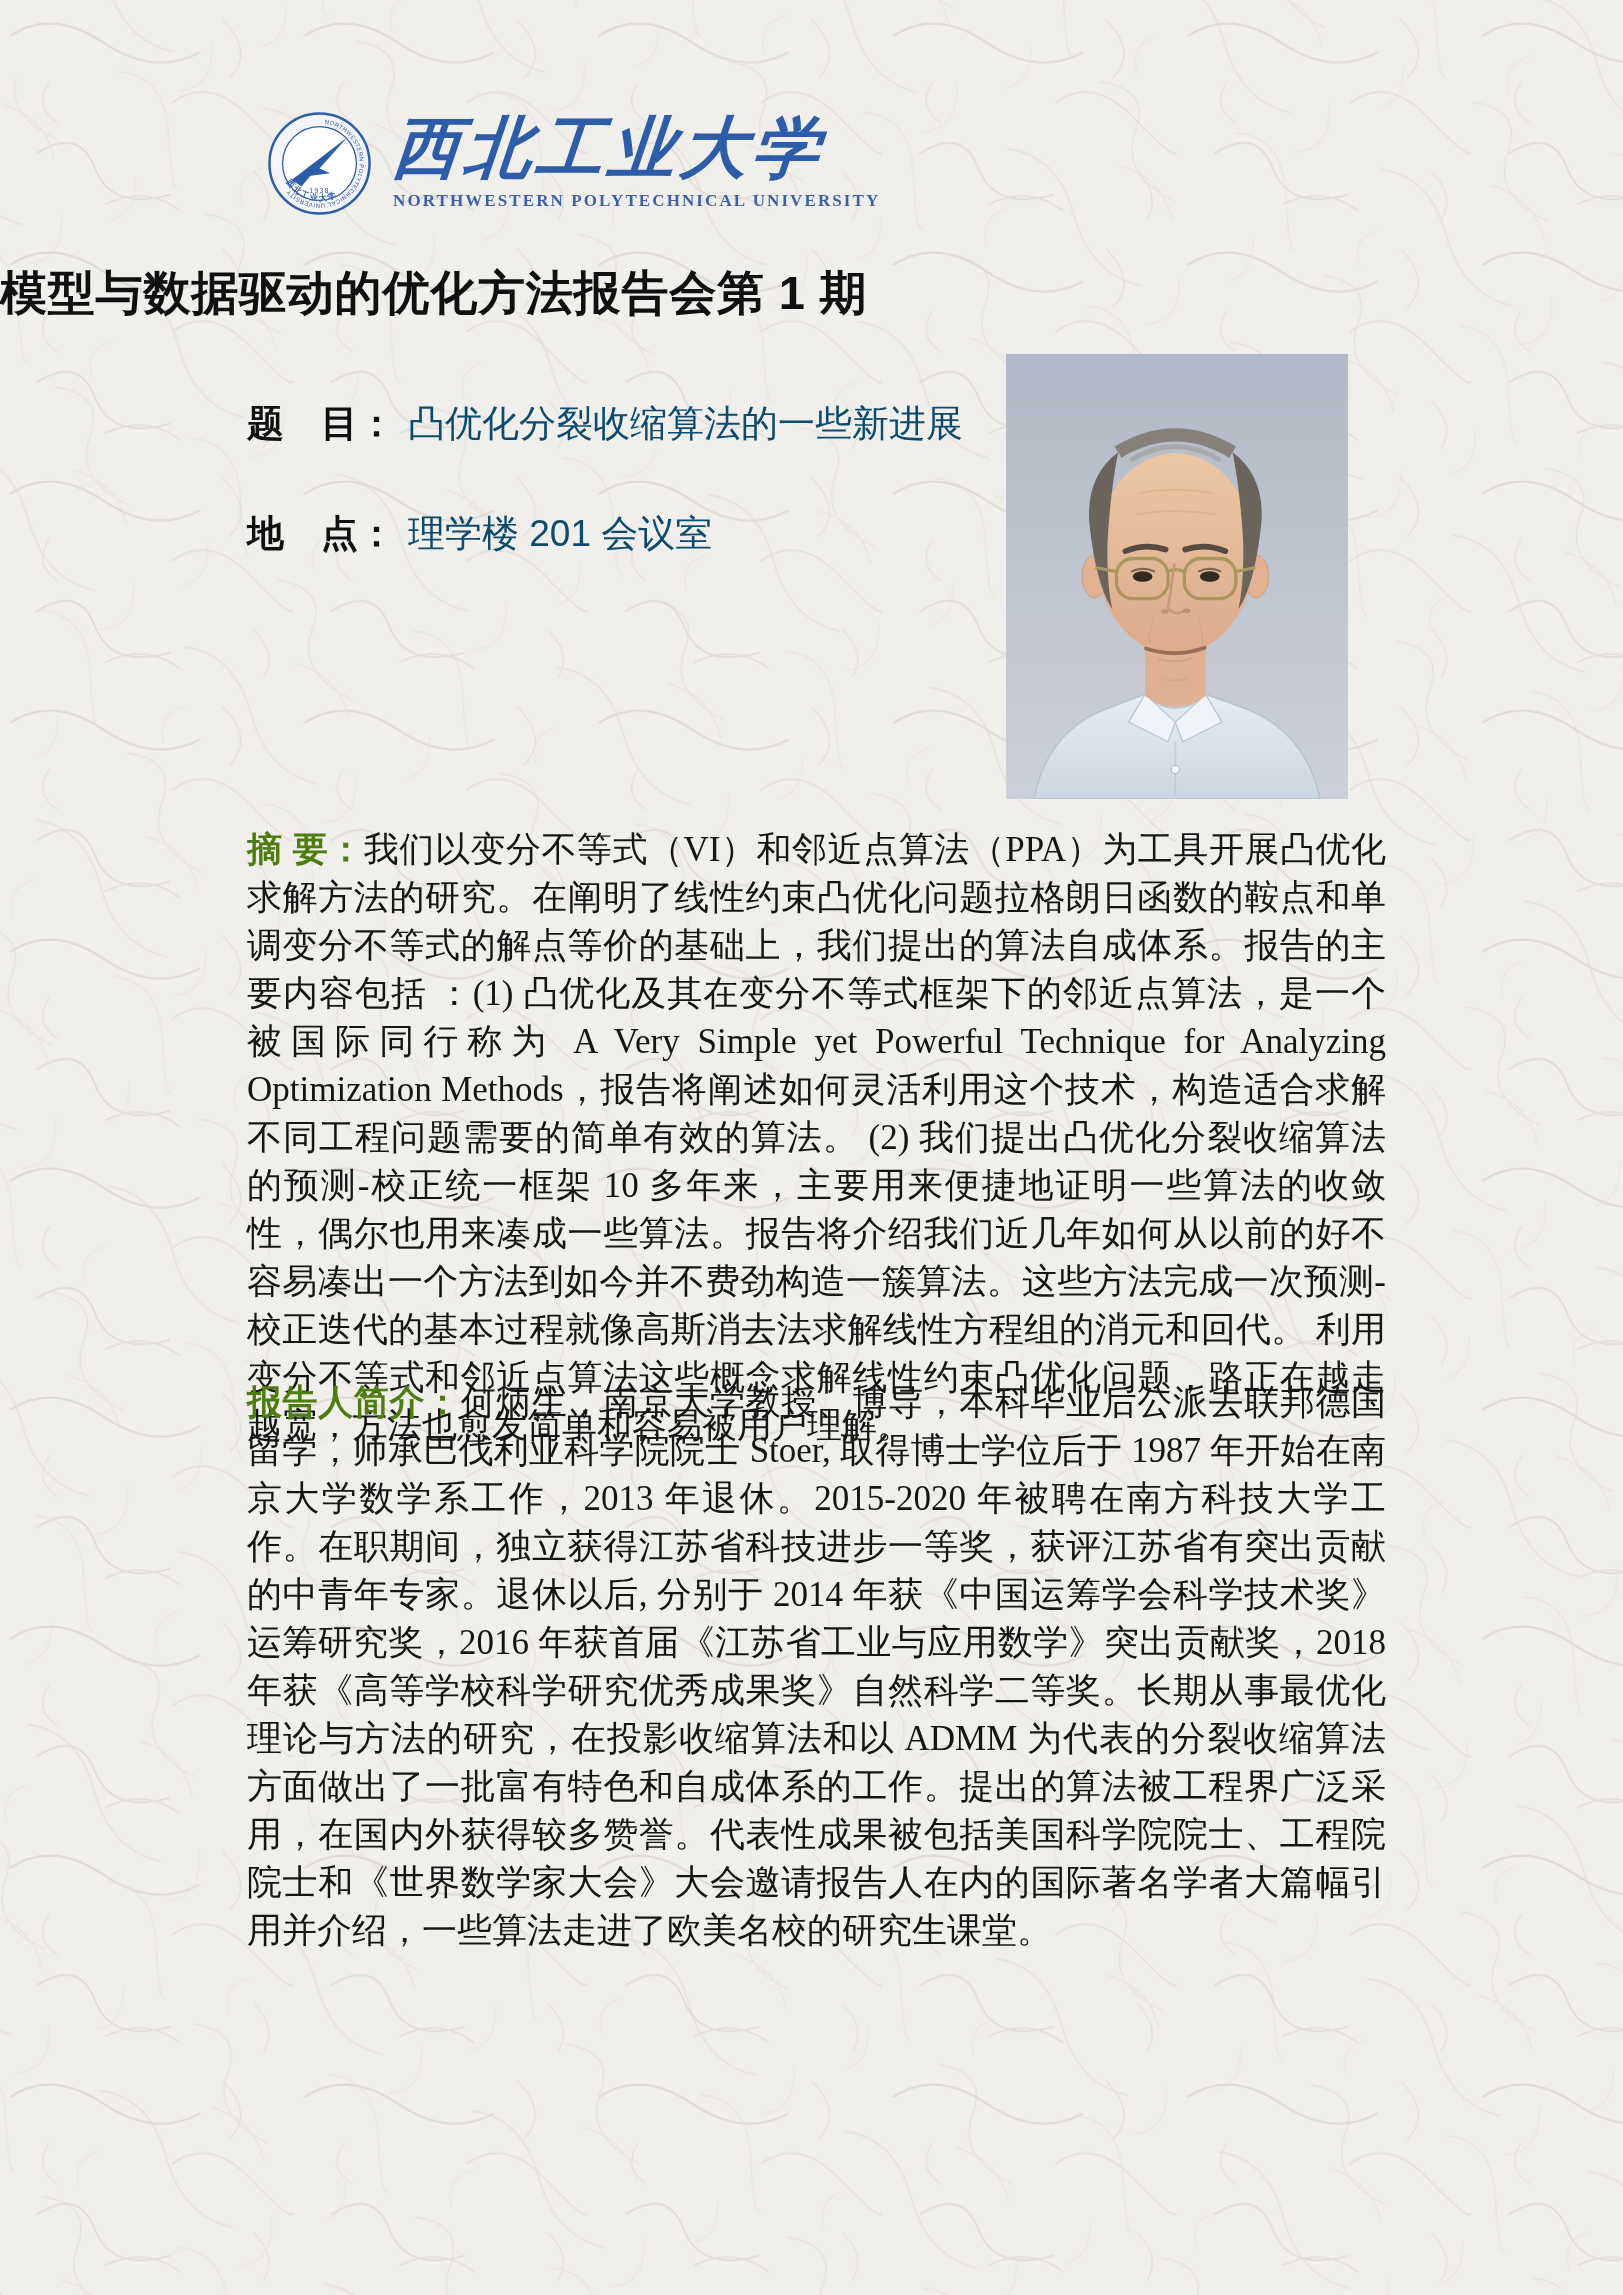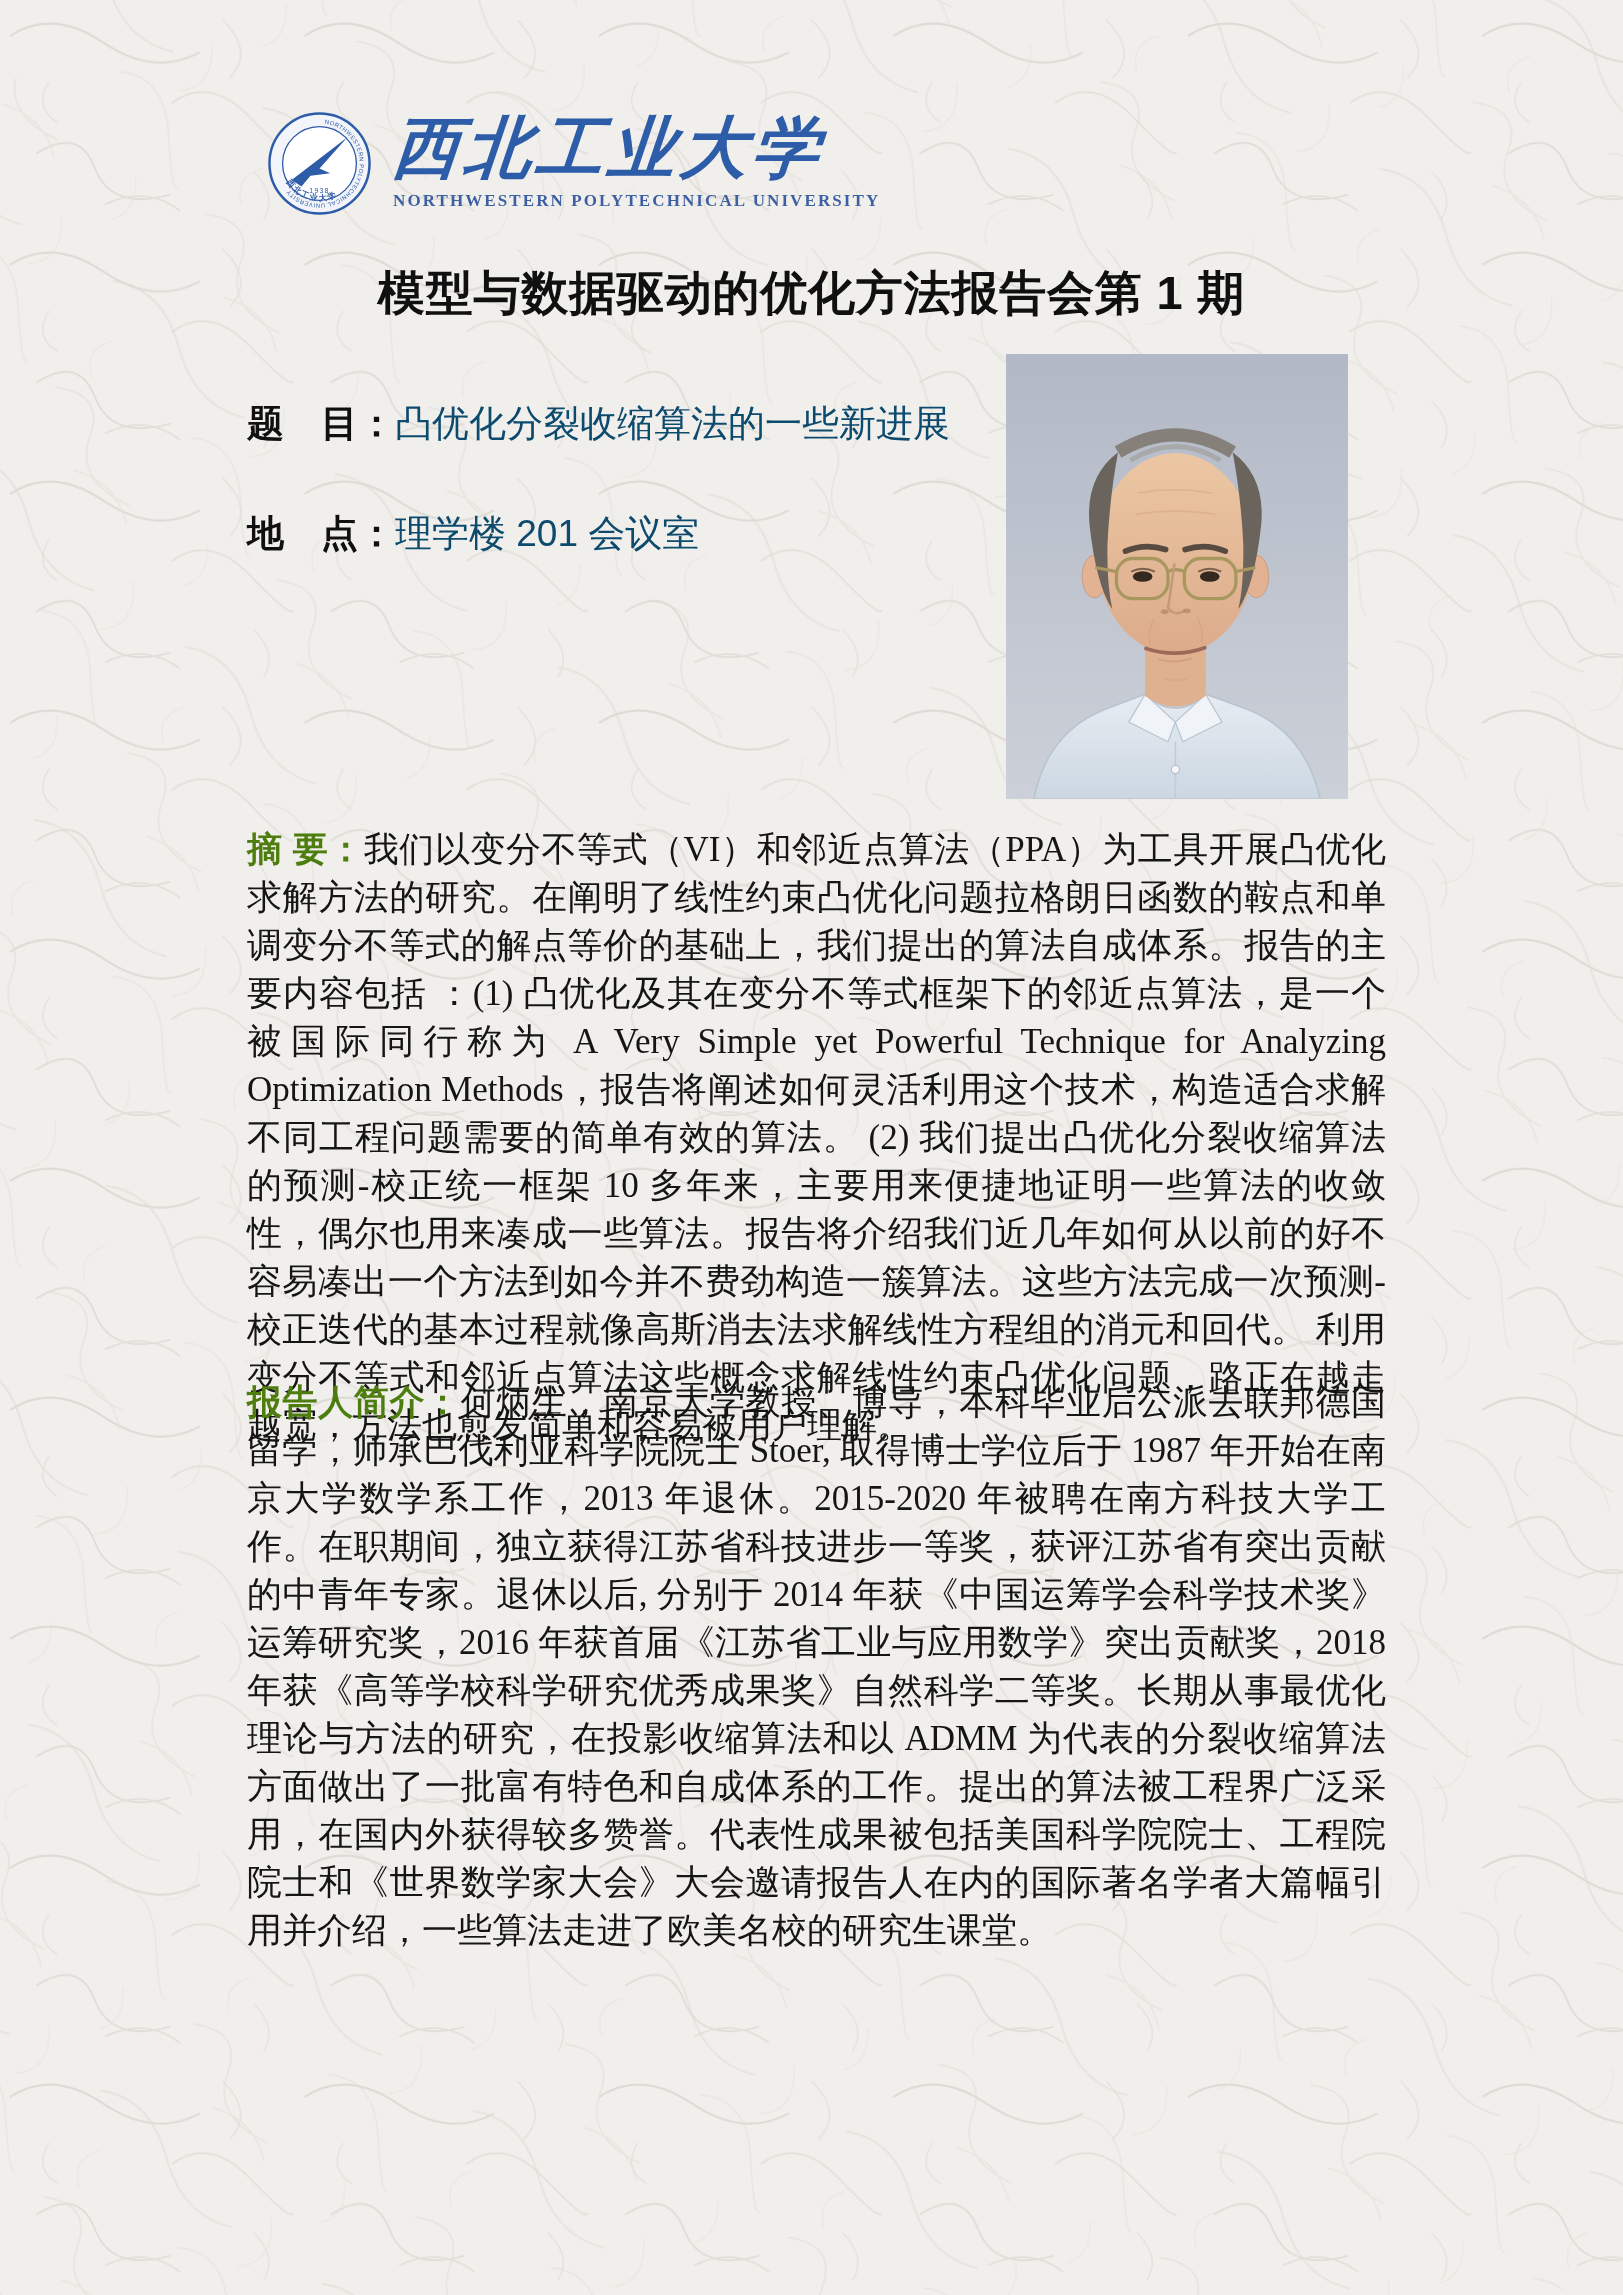--- a/index.html
+++ b/index.html
@@ -9,28 +9,28 @@
 
   .logo{position:absolute;left:267px;top:111px;display:flex;gap:21px;align-items:flex-start;}
   .emblem-svg{width:105px;height:105px;display:block;}
   .logo-texts{padding-top:0;}
   .calligraphy{font-family:"DejaVu Serif","Liberation Serif",serif;font-weight:bold;font-style:italic;
                font-size:67px;line-height:1.1;color:#2d5ca8;letter-spacing:4.9px;transform:skewX(-5deg);
                white-space:nowrap;}
   .uni-en{margin-top:6.5px;font-family:"Liberation Serif","DejaVu Serif",serif;font-weight:bold;
           font-size:17px;letter-spacing:2.1px;color:#3d5fa3;white-space:nowrap;}
 
-  .title{position:absolute;top:262px;left:0;width:100%;margin:0;text-align:center;
+  .title{position:absolute;top:262px;left:0;width:100%;margin:0;text-align:left;
          font-family:"Liberation Sans","DejaVu Sans",sans-serif;font-size:47px;font-weight:700;
          color:#101010;letter-spacing:0.8px;}
 
   .info{position:absolute;left:247px;top:402px;width:744px;}
   .info-row{margin-bottom:67px;font-size:37px;line-height:43px;white-space:nowrap;}
   .info-label{font-family:"Liberation Sans","DejaVu Sans",sans-serif;font-weight:700;color:#101010;
-              }
+              margin-right:13px;}
   .info-value{font-family:Liberation Sans, sans-serif;color:#0c4a6e;}
 
   .photo{position:absolute;left:1006px;top:354px;width:342px;height:445px;}
   .photo svg{width:100%;height:100%;display:block;}
 
   .para{position:absolute;left:247px;width:1139px;margin:0;text-align:justify;
         font-family:"Liberation Serif","DejaVu Serif",serif;font-size:35px;line-height:48px;color:#151515;}
   .plabel{font-family:"Liberation Sans","DejaVu Sans",sans-serif;font-weight:700;color:#4d7c0f;}
   .abstract{top:825px;}
   .bio{top:1378px;}

